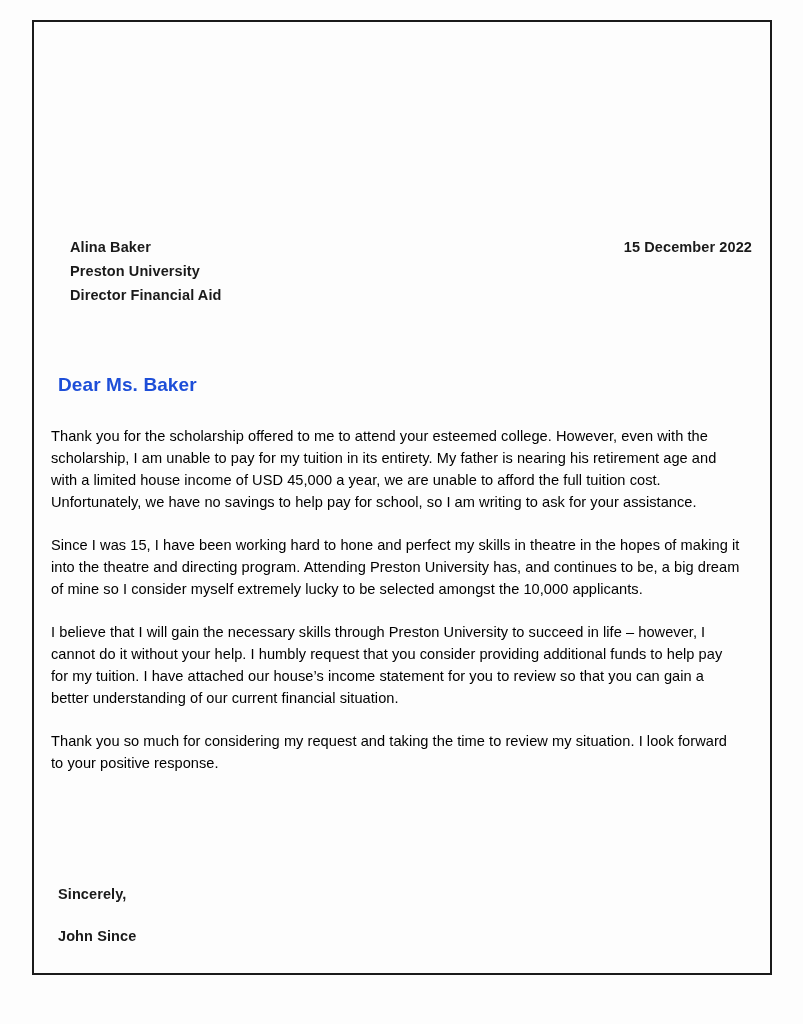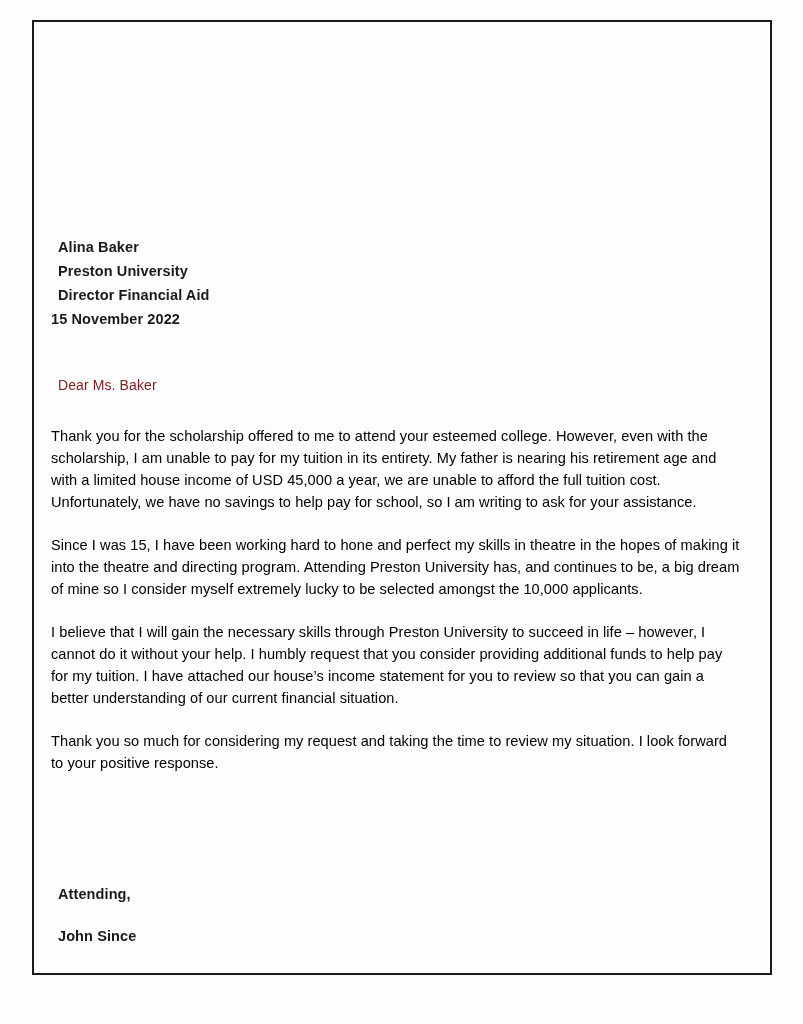--- a/index.html
+++ b/index.html
@@ -39,26 +39,25 @@
     left: 17px;
     top: 0;
     width: 690px;
     height: 100%;
   }
 
   
   .header-row {
     position: absolute;
     top: 213px;
-    left: 0;
+    left: 12px;
     width: 690px;
     display: flex;
     justify-content: space-between;
     align-items: flex-start;
-    flex-direction: column;
   }
 
   .recipient-block {
     padding-left: 7px;
   }
 
   .recipient-line {
     font-size: 14.5px;
     font-weight: bold;
     color: #1a1a1a;
@@ -75,23 +74,23 @@
     letter-spacing: 0.1px;
     white-space: nowrap;
     padding-right: 1px;
   }
 
   
   .salutation {
     position: absolute;
     top: 351px;
     left: 7px;
-    font-size: 14px;
-    font-weight: normal;
-    color: #7f1d1d;
+    font-size: 19px;
+    font-weight: bold;
+    color: #1d4ed8;
     letter-spacing: 0.1px;
     line-height: 24px;
   }
 
   
   .body-copy {
     position: absolute;
     top: 403px;
     left: 0;
     width: 690px;
@@ -135,32 +134,32 @@
 <div class="page">
   <div class="letter-frame">
     <div class="letter-body">
 
       <div class="header-row">
         <div class="recipient-block">
           <div class="recipient-line">Alina Baker</div>
           <div class="recipient-line">Preston University</div>
           <div class="recipient-line">Director Financial Aid</div>
         </div>
-        <div class="letter-date">15 November 2022</div>
+        <div class="letter-date">15 December 2022</div>
       </div>
 
       <div class="salutation">Dear Ms. Baker</div>
 
       <div class="body-copy">
         <p class="paragraph">Thank you for the scholarship offered to me to attend your esteemed college. However, even with the scholarship, I am unable to pay for my tuition in its entirety. My father is nearing his retirement age and with a limited house income of USD 45,000 a year, we are unable to afford the full tuition cost. Unfortunately, we have no savings to help pay for school, so I am writing to ask for your assistance.</p>
         <p class="paragraph">Since I was 15, I have been working hard to hone and perfect my skills in theatre in the hopes of making it into the theatre and directing program. Attending Preston University has, and continues to be, a big dream of mine so I consider myself extremely lucky to be selected amongst the 10,000 applicants.</p>
         <p class="paragraph">I believe that I will gain the necessary skills through Preston University to succeed in life – however, I cannot do it without your help. I humbly request that you consider providing additional funds to help pay for my tuition. I have attached our house’s income statement for you to review so that you can gain a better understanding of our current financial situation.</p>
         <p class="paragraph">Thank you so much for considering my request and taking the time to review my situation. I look forward to your positive response.</p>
       </div>
 
       <div class="signoff">
-        <div class="signoff-line">Attending,</div>
+        <div class="signoff-line">Sincerely,</div>
         <div class="signoff-line signoff-name">John Since</div>
       </div>
 
     </div>
   </div>
 </div>
 
 </body></html>

